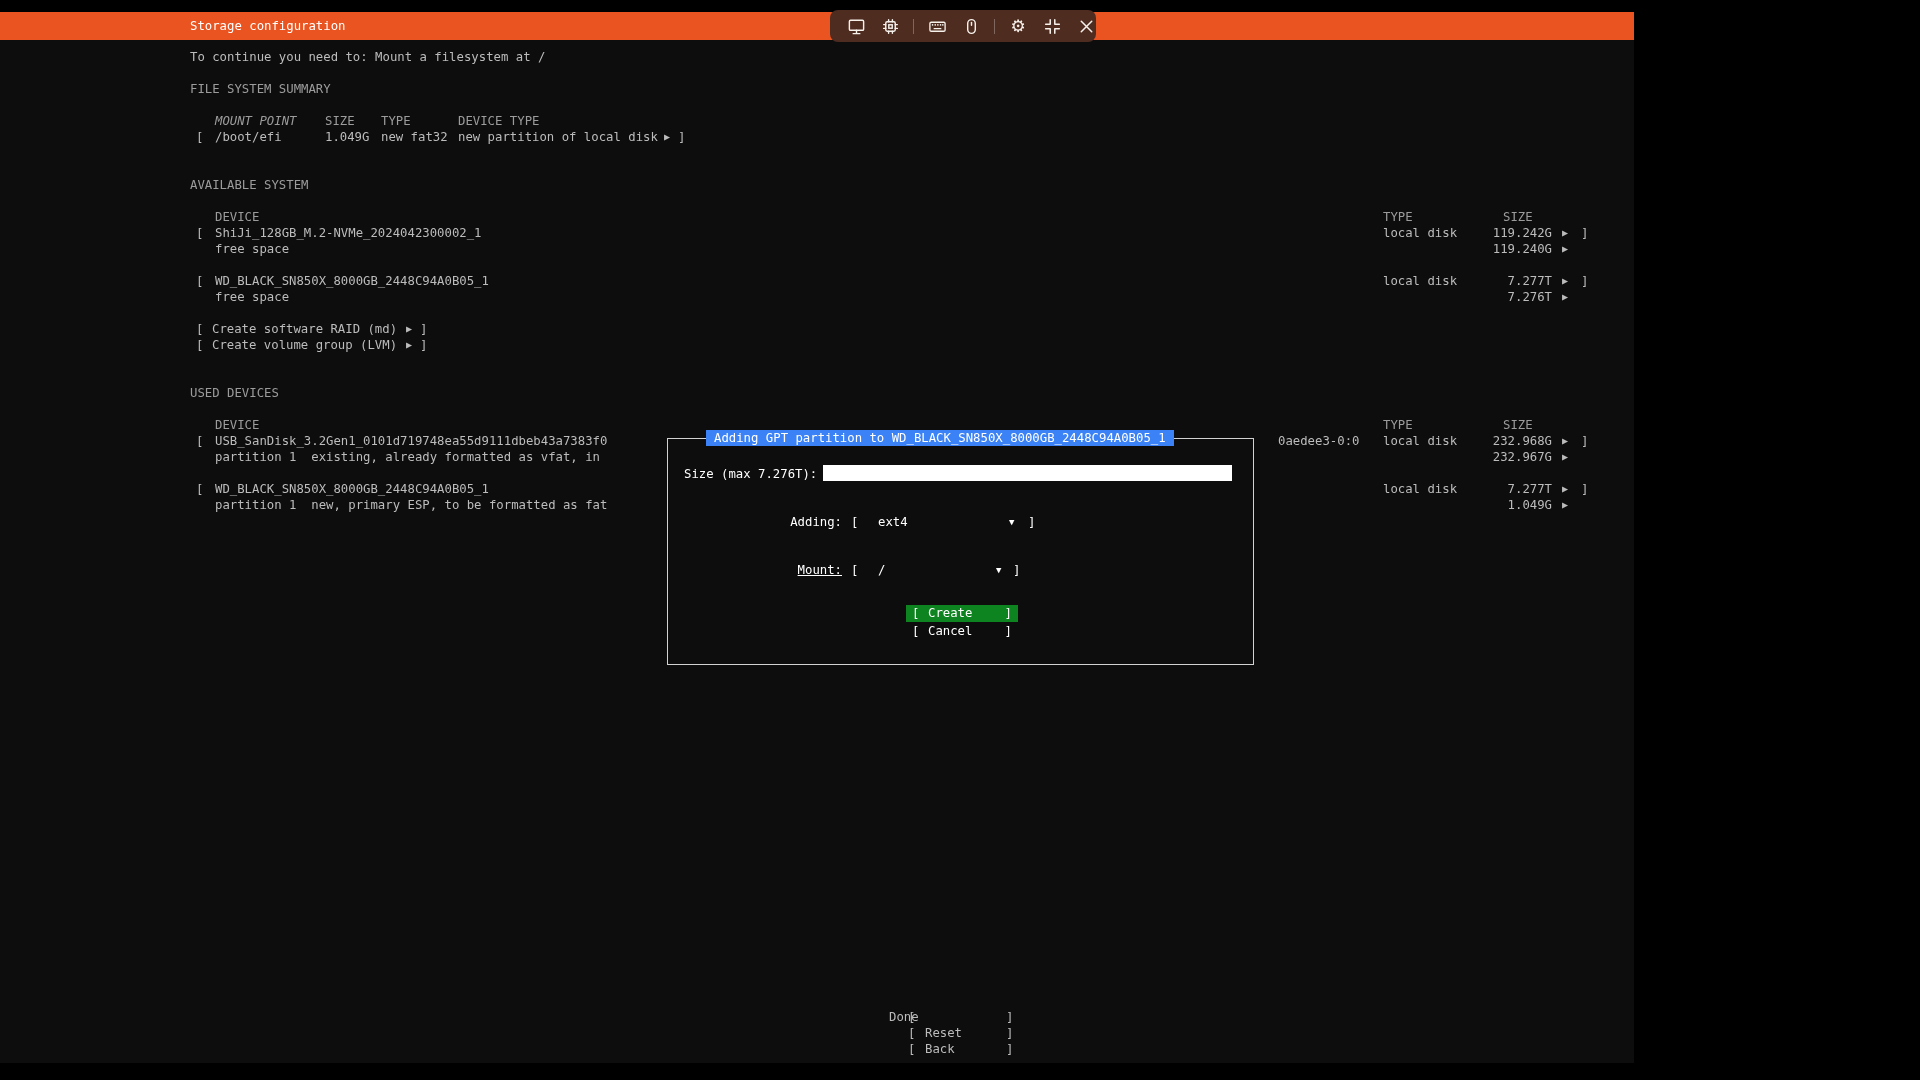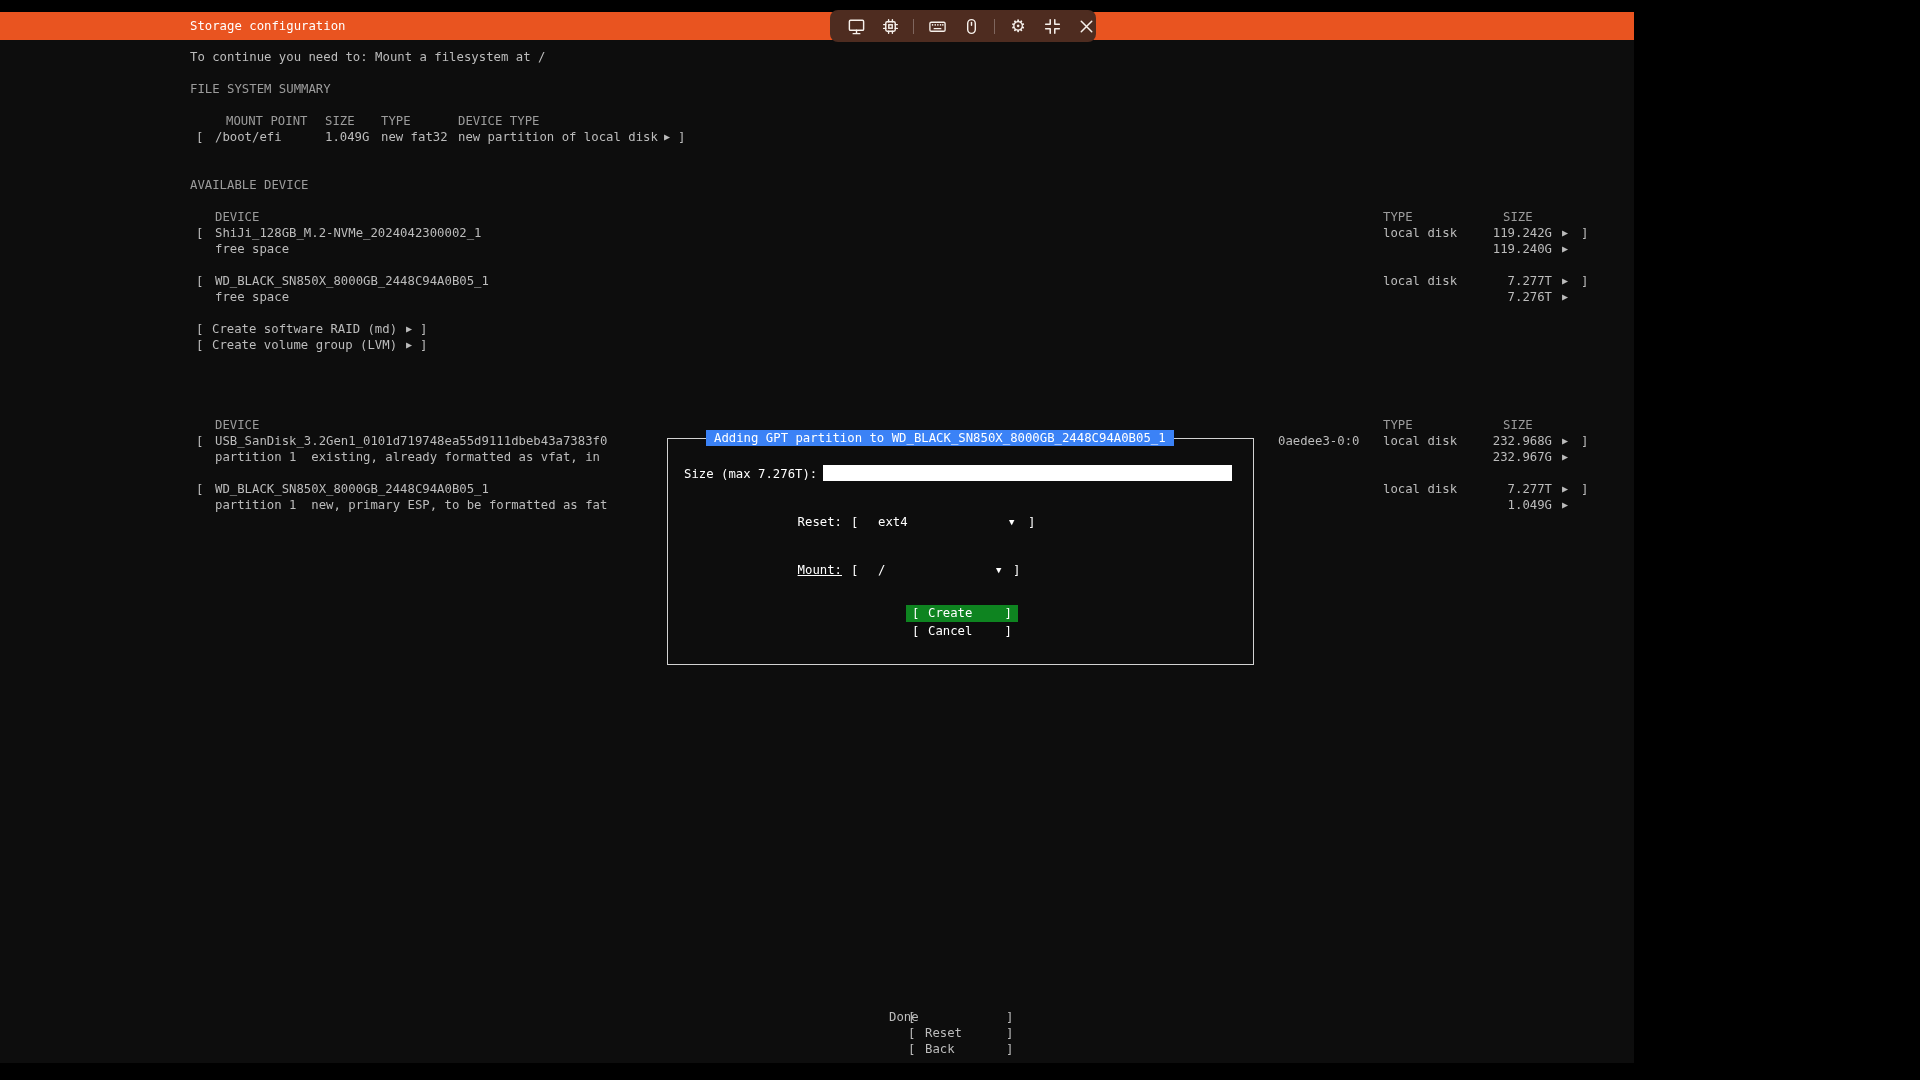--- a/index.html
+++ b/index.html
@@ -93,37 +93,37 @@
   </div>
 
   <div class="row" style="top:49px;">
     <span class="c dim" style="left:190px;">To continue you need to: Mount a filesystem at /</span>
   </div>
 
   <div class="row" style="top:81px;">
     <span class="c hd" style="left:190px;">FILE SYSTEM SUMMARY</span>
   </div>
   <div class="row" style="top:113px;">
-    <span class="c hd" style="left:226px;">MOUNT POINT</span>
+    <span class="c hd" style="left:215px;font-style:italic;">MOUNT POINT</span>
     <span class="c hd" style="left:325px;">SIZE</span>
     <span class="c hd" style="left:381px;">TYPE</span>
     <span class="c hd" style="left:458px;">DEVICE TYPE</span>
   </div>
   <div class="row" style="top:129px;">
     <span class="c dim" style="left:196px;">[</span>
     <span class="c dim" style="left:215px;">/boot/efi</span>
     <span class="c dim" style="left:325px;">1.049G</span>
     <span class="c dim" style="left:381px;">new fat32</span>
     <span class="c dim" style="left:458px;">new partition of local disk</span>
     <span class="c dim arrow" style="left:664px;">▶</span>
     <span class="c dim" style="left:678px;">]</span>
   </div>
 
   <div class="row" style="top:177px;">
-    <span class="c hd" style="left:190px;">AVAILABLE DEVICE</span>
+    <span class="c hd" style="left:190px;">AVAILABLE SYSTEM</span>
   </div>
   <div class="row" style="top:209px;">
     <span class="c hd" style="left:215px;">DEVICE</span>
     <span class="c hd" style="left:1383px;">TYPE</span>
     <span class="c hd" style="left:1503px;">SIZE</span>
   </div>
 
   <div class="row" style="top:225px;">
     <span class="c dim" style="left:196px;">[</span>
     <span class="c dim" style="left:215px;">ShiJi_128GB_M.2-NVMe_2024042300002_1</span>
@@ -158,20 +158,23 @@
     <span class="c dim arrow" style="left:406px;">▶</span>
     <span class="c dim" style="left:420px;">]</span>
   </div>
   <div class="row" style="top:337px;">
     <span class="c dim" style="left:196px;">[</span>
     <span class="c dim" style="left:212px;">Create volume group (LVM)</span>
     <span class="c dim arrow" style="left:406px;">▶</span>
     <span class="c dim" style="left:420px;">]</span>
   </div>
 
+  <div class="row" style="top:385px;">
+    <span class="c hd" style="left:190px;">USED DEVICES</span>
+  </div>
   <div class="row" style="top:417px;">
     <span class="c hd" style="left:215px;">DEVICE</span>
     <span class="c hd" style="left:1383px;">TYPE</span>
     <span class="c hd" style="left:1503px;">SIZE</span>
   </div>
 
   <div class="row" style="top:433px;">
     <span class="c dim" style="left:196px;">[</span>
     <span class="c dim" style="left:215px;">USB_SanDisk_3.2Gen1_0101d719748ea55d9111dbeb43a7383f0</span>
     <span class="c dim" style="left:1278px;">0aedee3-0:0</span>
@@ -199,21 +202,21 @@
     <span class="c dim sizecol">1.049G</span>
     <span class="c dim arrow" style="left:1562px;">▶</span>
   </div>
 
   <div class="dialog">
     <span class="dlg-title">Adding GPT partition to WD_BLACK_SN850X_8000GB_2448C94A0B05_1</span>
 
     <span class="dc" style="left:16px;top:27px;">Size (max 7.276T):</span>
     <div class="size-input"><span></span></div>
 
-    <span class="dc dlg-label" style="top:75px;">Reset:</span>
+    <span class="dc dlg-label" style="top:75px;">Adding:</span>
     <div style="position:absolute;left:0;top:75px;width:100%;height:16px;cursor:pointer;">
       <span class="dc" style="left:183px;top:0;">[</span>
       <span class="dc" style="left:210px;top:0;">ext4</span>
       <span class="dc dd" style="left:341px;top:0;">▼</span>
       <span class="dc" style="left:360px;top:0;">]</span>
     </div>
 
     <span class="dc dlg-label" style="top:123px;text-decoration:underline;">Mount:</span>
     <div style="position:absolute;left:0;top:123px;width:100%;height:16px;cursor:pointer;">
       <span class="dc" style="left:183px;top:0;">[</span>

